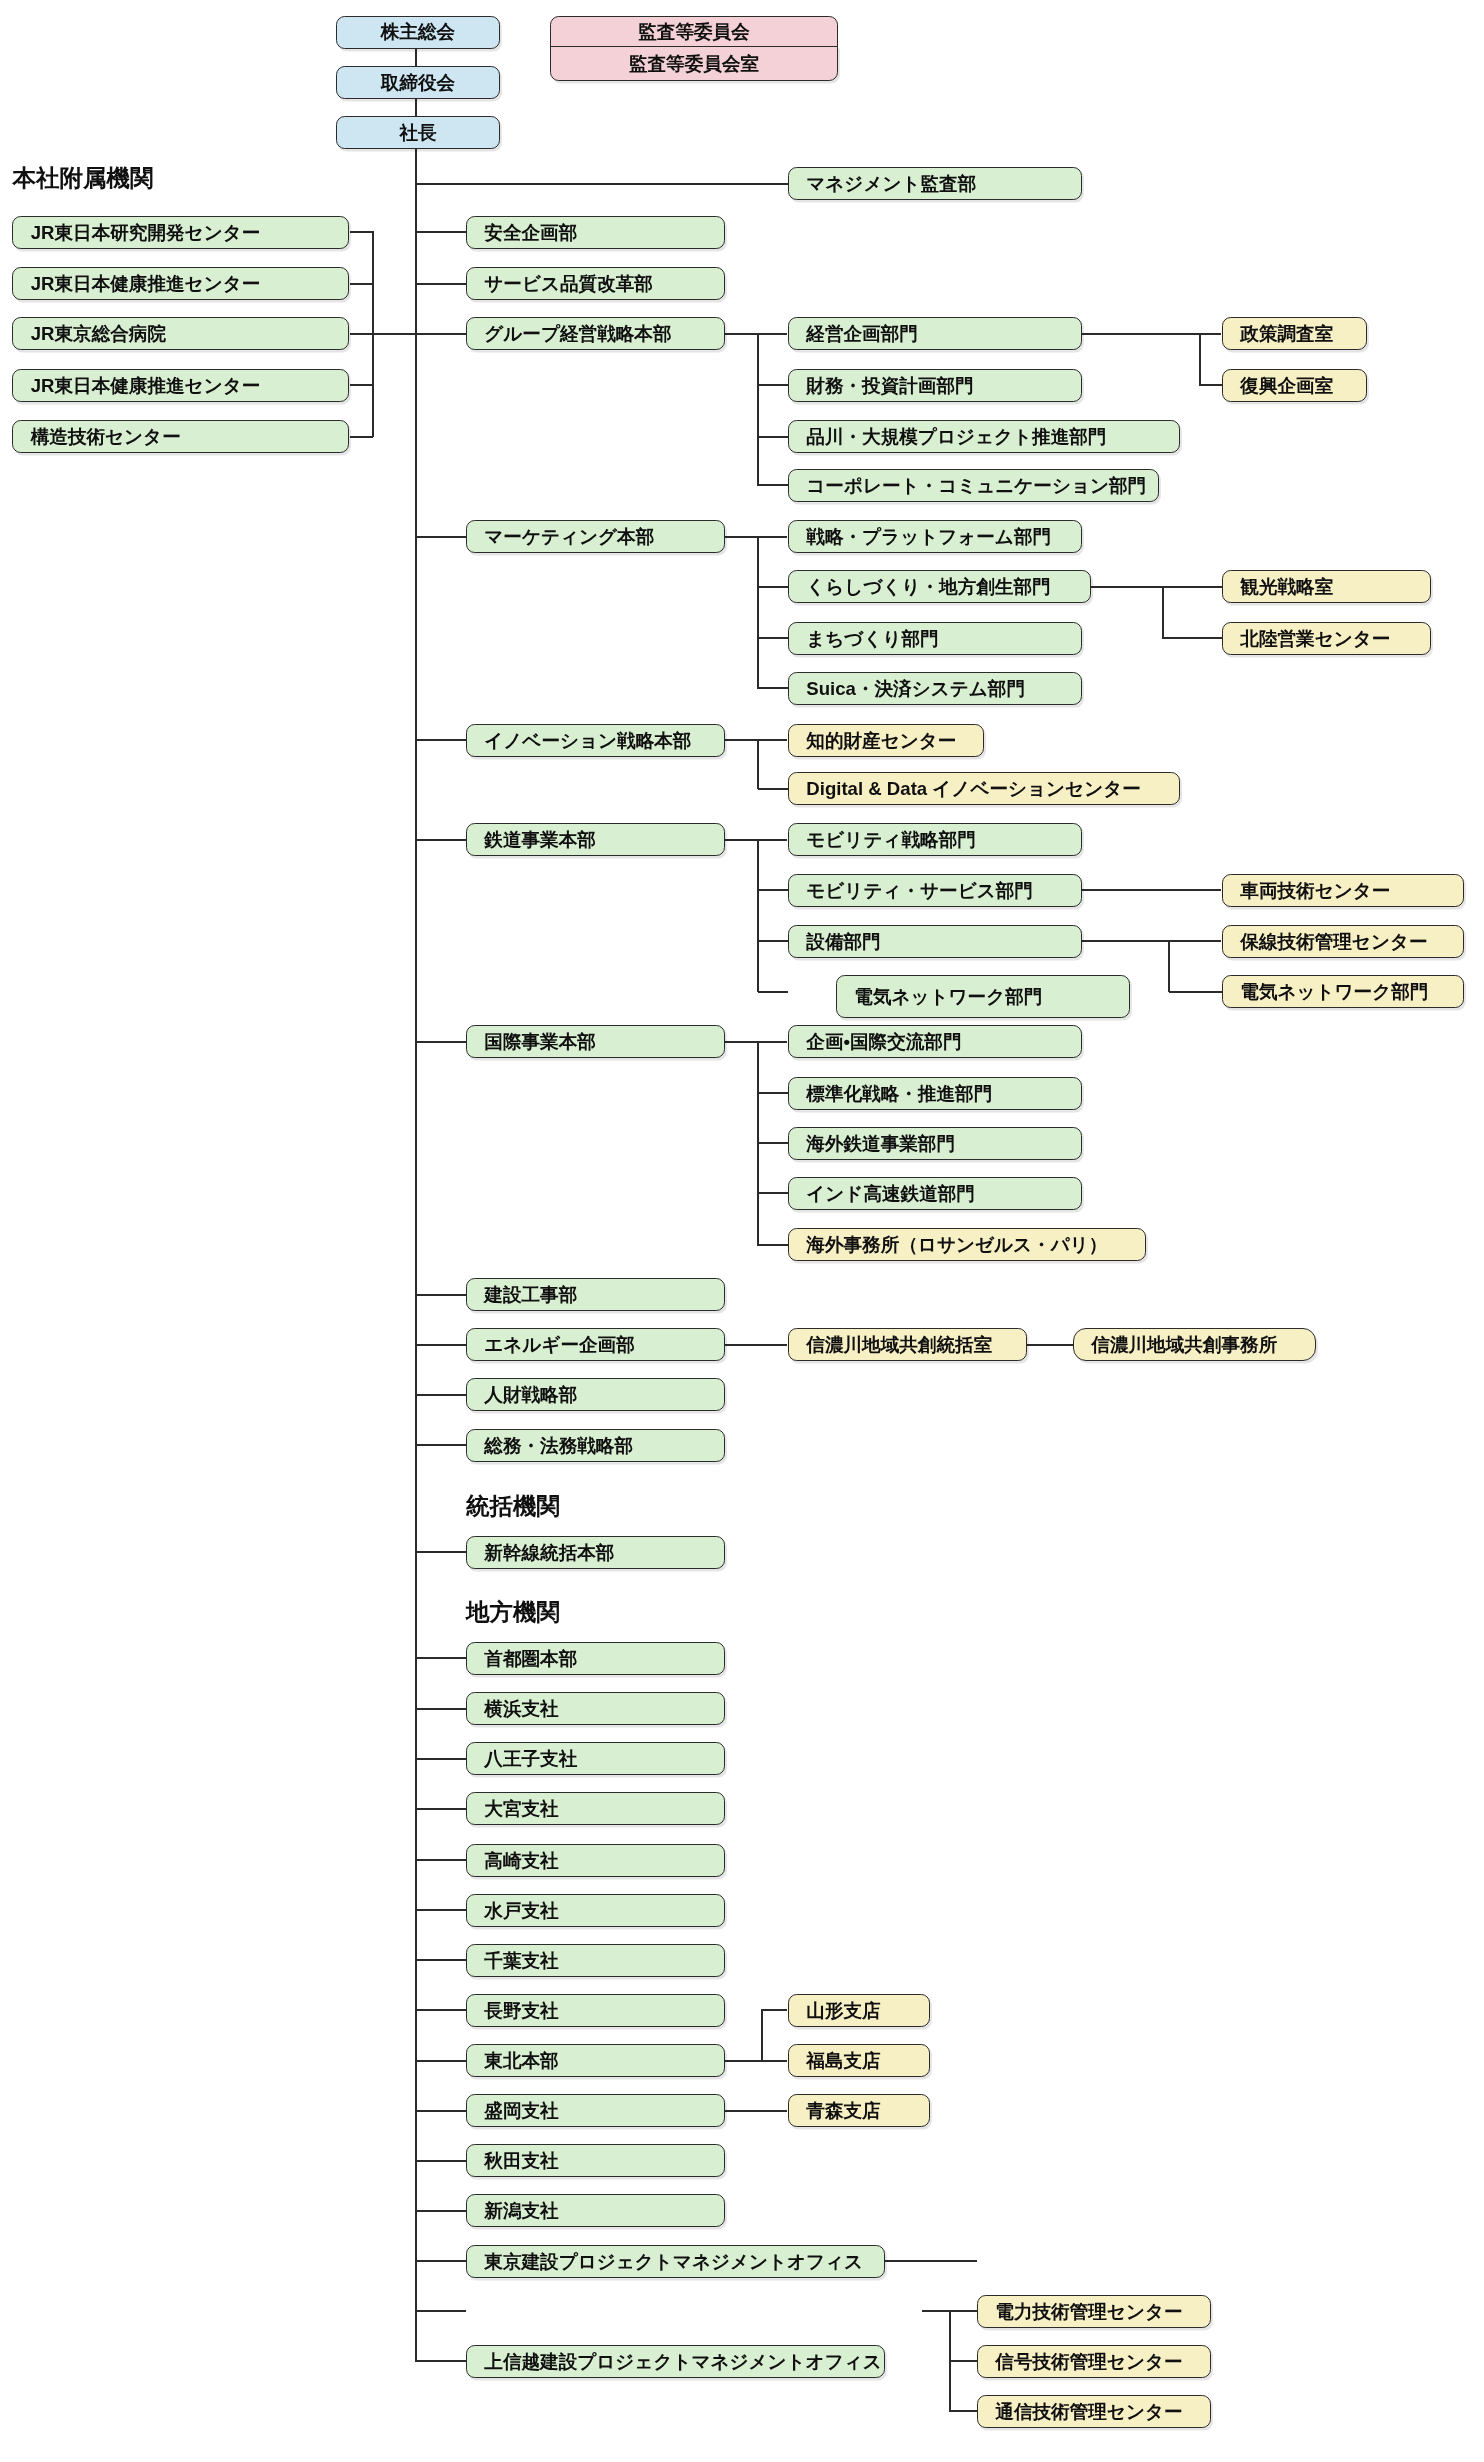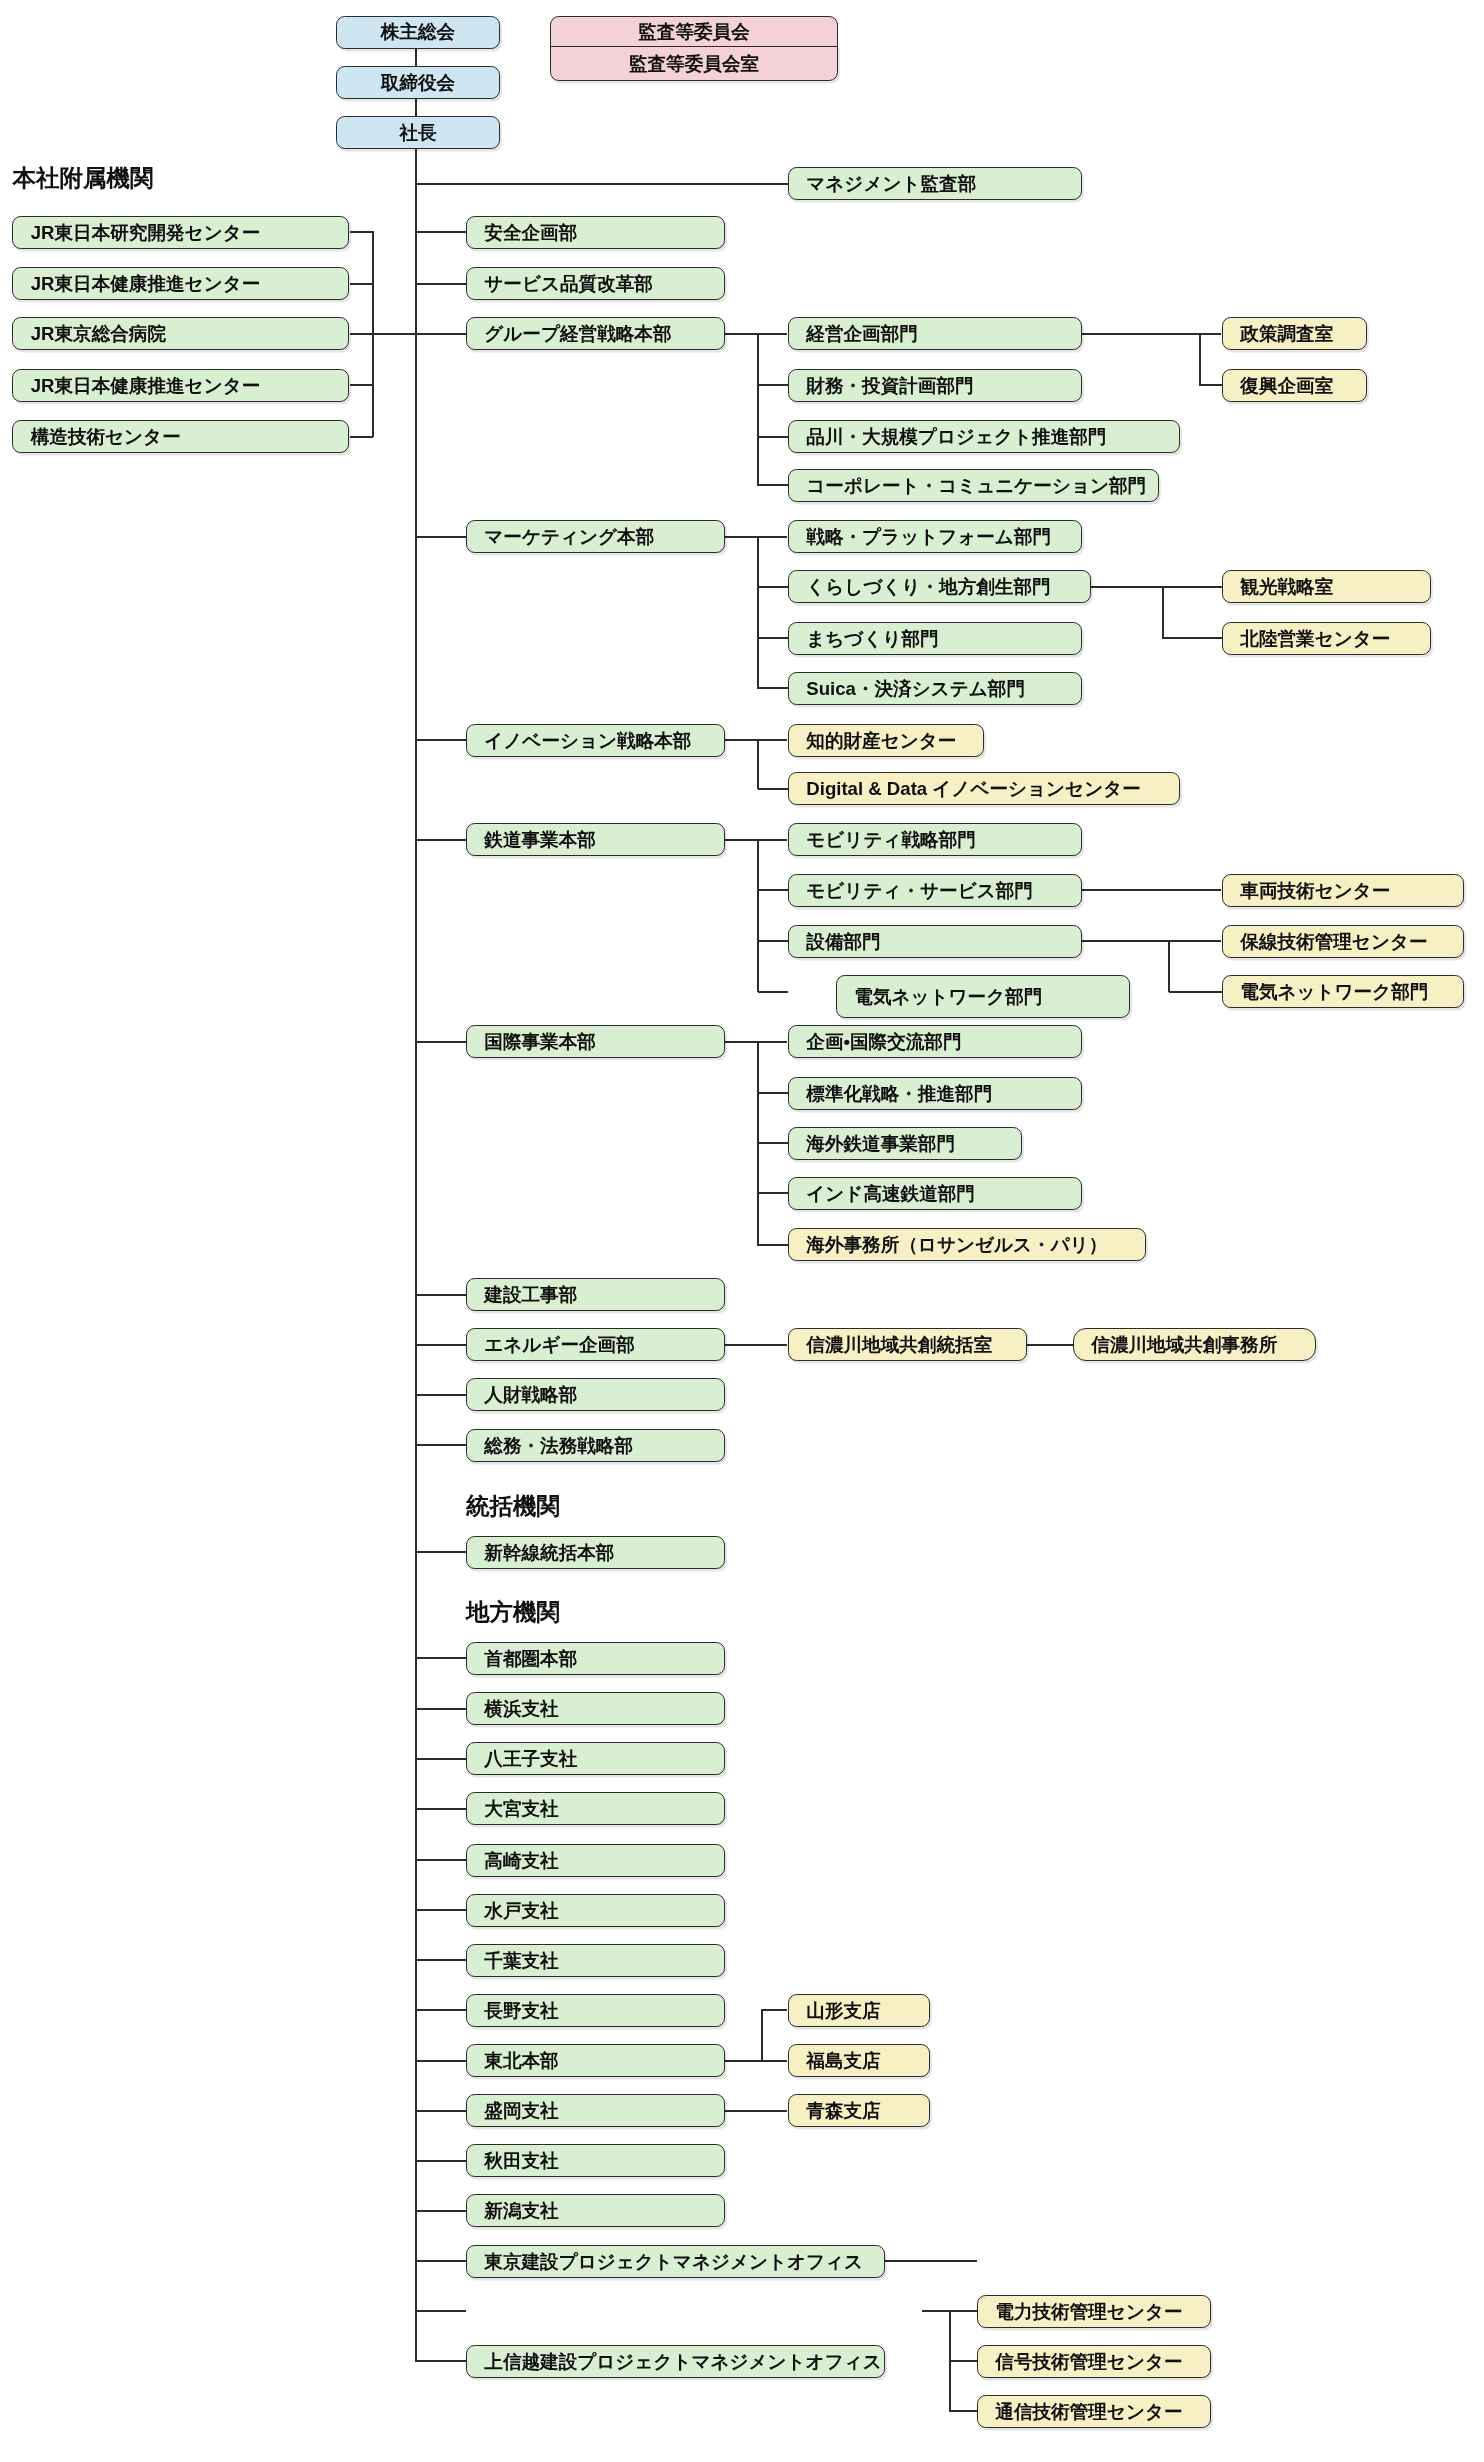--- a/index.html
+++ b/index.html
@@ -165,21 +165,21 @@
     <div class="box green" style="left: 788px; top: 823px; width: 294px; height: 33px;">モビリティ戦略部門</div>
     <div class="box green" style="left: 788px; top: 874px; width: 294px; height: 33px;">モビリティ・サービス部門</div>
     <div class="box yellow" style="left: 1222px; top: 874px; width: 242px; height: 33px;">車両技術センター</div>
     <div class="box green" style="left: 788px; top: 925px; width: 294px; height: 33px;">設備部門</div>
     <div class="box yellow" style="left: 1222px; top: 925px; width: 242px; height: 33px;">保線技術管理センター</div>
     <div class="box yellow" style="left: 1222px; top: 975px; width: 242px; height: 33px;">電気ネットワーク部門</div>
     <div class="box green" style="left: 836px; top: 975px; width: 294px; height: 43px; text-align: center;">電気ネットワーク部門</div>
     <div class="box green" style="left: 466px; top: 1025px; width: 259px; height: 33px;">国際事業本部</div>
     <div class="box green" style="left: 788px; top: 1025px; width: 294px; height: 33px;">企画•国際交流部門</div>
     <div class="box green" style="left: 788px; top: 1077px; width: 294px; height: 33px;">標準化戦略・推進部門</div>
-    <div class="box green" style="left: 788px; top: 1127px; width: 234px; height: 33px;">海外鉄道事業部門</div>
+    <div class="box green" style="left: 788px; top: 1127px; width: 294px; height: 33px;">海外鉄道事業部門</div>
     <div class="box green" style="left: 788px; top: 1177px; width: 294px; height: 33px;">インド高速鉄道部門</div>
     <div class="box yellow" style="left: 788px; top: 1228px; width: 358px; height: 33px;">海外事務所（ロサンゼルス・パリ）</div>
     <div class="box green" style="left: 466px; top: 1278px; width: 259px; height: 33px;">建設工事部</div>
     <div class="box green" style="left: 466px; top: 1328px; width: 259px; height: 33px;">エネルギー企画部</div>
     <div class="box yellow" style="left: 788px; top: 1328px; width: 239px; height: 33px;">信濃川地域共創統括室</div>
     <div class="box yellow" style="left: 1073px; top: 1328px; width: 243px; height: 33px; border-radius: 13px;">信濃川地域共創事務所</div>
     <div class="box green" style="left: 466px; top: 1378px; width: 259px; height: 33px;">人財戦略部</div>
     <div class="box green" style="left: 466px; top: 1429px; width: 259px; height: 33px;">総務・法務戦略部</div>
     <div class="box green" style="left: 466px; top: 1536px; width: 259px; height: 33px;">新幹線統括本部</div>
     <div class="box green" style="left: 466px; top: 1642px; width: 259px; height: 33px;">首都圏本部</div>

